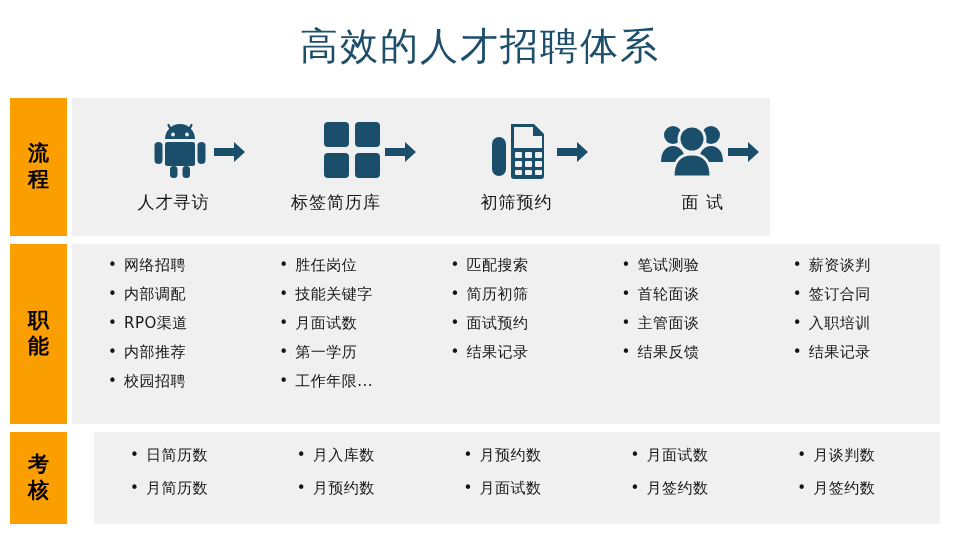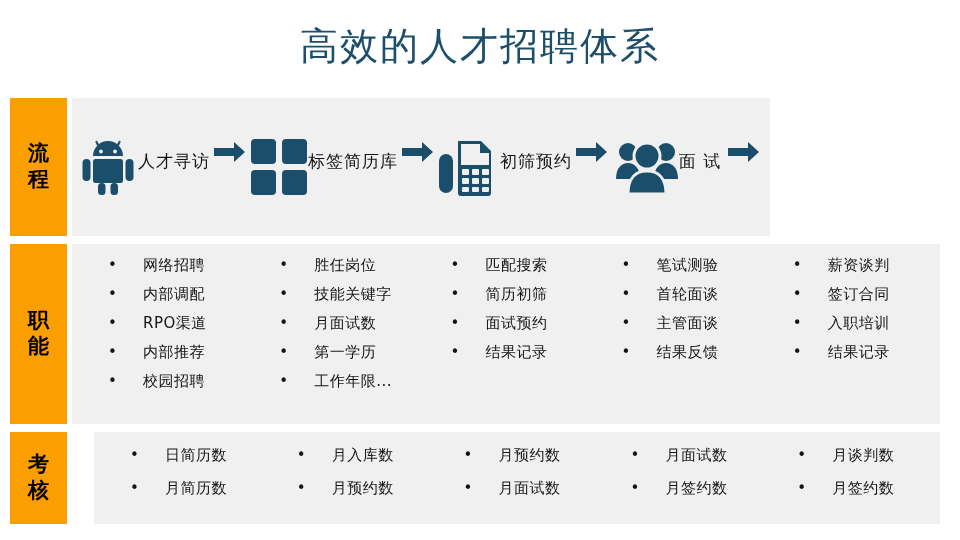--- a/index.html
+++ b/index.html
@@ -73,22 +73,22 @@
     position: absolute;
     left: 0; top: 0; right: 0; bottom: 0;
     display: flex;
     align-items: center;
     padding: 0 6px;
     box-sizing: border-box;
   }
   .step {
     flex: 1 1 0;
     display: flex;
-    flex-direction: row;
-    align-items: flex-start;
+    flex-direction: column;
+    align-items: flex-end;
     justify-content: center;
   }
   .step-icon {
     height: 58px;
     display: flex;
     align-items: center;
     justify-content: center;
   }
   .step-label {
     margin-top: 12px;
@@ -138,21 +138,20 @@
   #row-assess .bullet-item { margin-bottom: 18px; }
   .bullet-dot {
     width: 16px;
     flex: none;
     font-size: 15px;
     color: #141414;
     line-height: 1;
   }
   .bullet-text {
     letter-spacing: 0.5px;
-    margin-left: 19px;
   }
 
   svg { display: block; }
 </style>
 </head>
 <body>
 
 <div class="title-bar">
   <div class="title-text">高效的人才招聘体系</div>
 </div>

